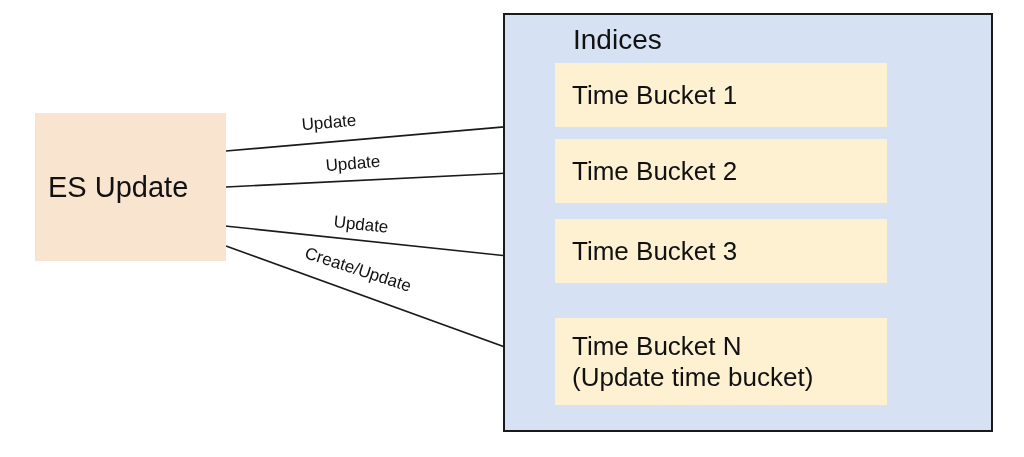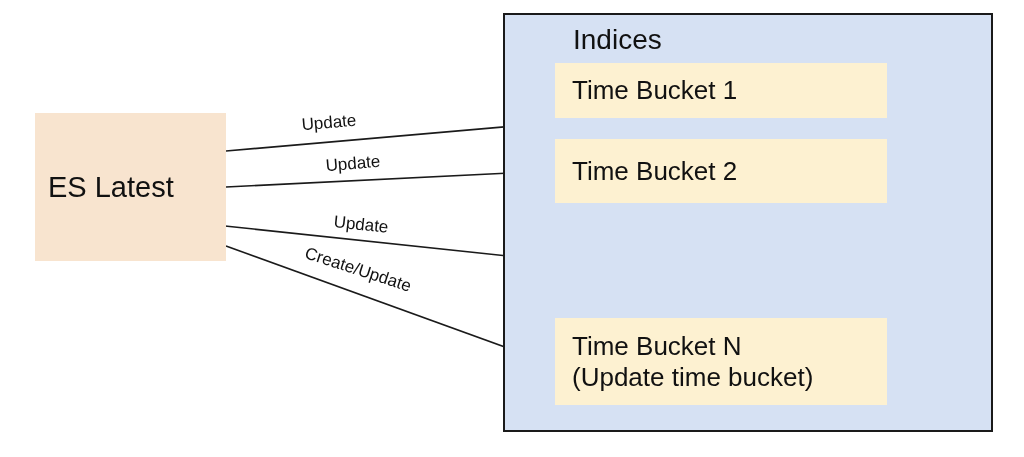--- a/index.html
+++ b/index.html
@@ -69,21 +69,21 @@
     left: 50px;
     width: 332px;
     background: var(--bucket-fill);
     display: flex;
     flex-direction: column;
     justify-content: center;
     padding-left: 17px;
     font-size: 26px;
     line-height: 31px;
   }
-  .bucket-1 { top: 48px;  height: 55px; }
+  .bucket-1 { top: 48px;  height: 64px; }
   .bucket-2 { top: 124px; height: 64px; }
   .bucket-3 { top: 204px; height: 64px; }
   .bucket-n { top: 303px; height: 87px; }
 </style>
 </head>
 <body>
 
 <div id="canvas">
 
   <svg id="arrows" viewBox="0 0 1024 457" xmlns="http://www.w3.org/2000/svg">
@@ -92,39 +92,42 @@
         <path d="M0,1.5 L11,5 L0,8.5 Z" fill="#1a1a1a"></path>
       </marker>
     </defs>
     <line x1="226" y1="151" x2="549" y2="123" marker-end="url(#ah)"></line>
     <line x1="226" y1="187" x2="549" y2="171" marker-end="url(#ah)"></line>
     <line x1="225" y1="226" x2="546" y2="260" marker-end="url(#ah)"></line>
     <line x1="226" y1="246" x2="549" y2="363" marker-end="url(#ah)"></line>
   </svg>
 
   <div class="es-client">
-    <span>ES Latest</span>
+    <span>ES Update</span>
   </div>
 
   <span class="arrow-label al-1">Update</span>
   <span class="arrow-label al-2">Update</span>
   <span class="arrow-label al-3">Update</span>
   <span class="arrow-label al-4">Create/Update</span>
 
   <div class="indices">
     <div class="indices-title">Indices</div>
 
     <div class="bucket bucket-1">
       <span>Time Bucket 1</span>
     </div>
 
     <div class="bucket bucket-2">
       <span>Time Bucket 2</span>
     </div>
 
+    <div class="bucket bucket-3">
+      <span>Time Bucket 3</span>
+    </div>
 
     <div class="bucket bucket-n">
       <span>Time Bucket N</span>
       <span>(Update time bucket)</span>
     </div>
   </div>
 
 </div>
 
 </body></html>

